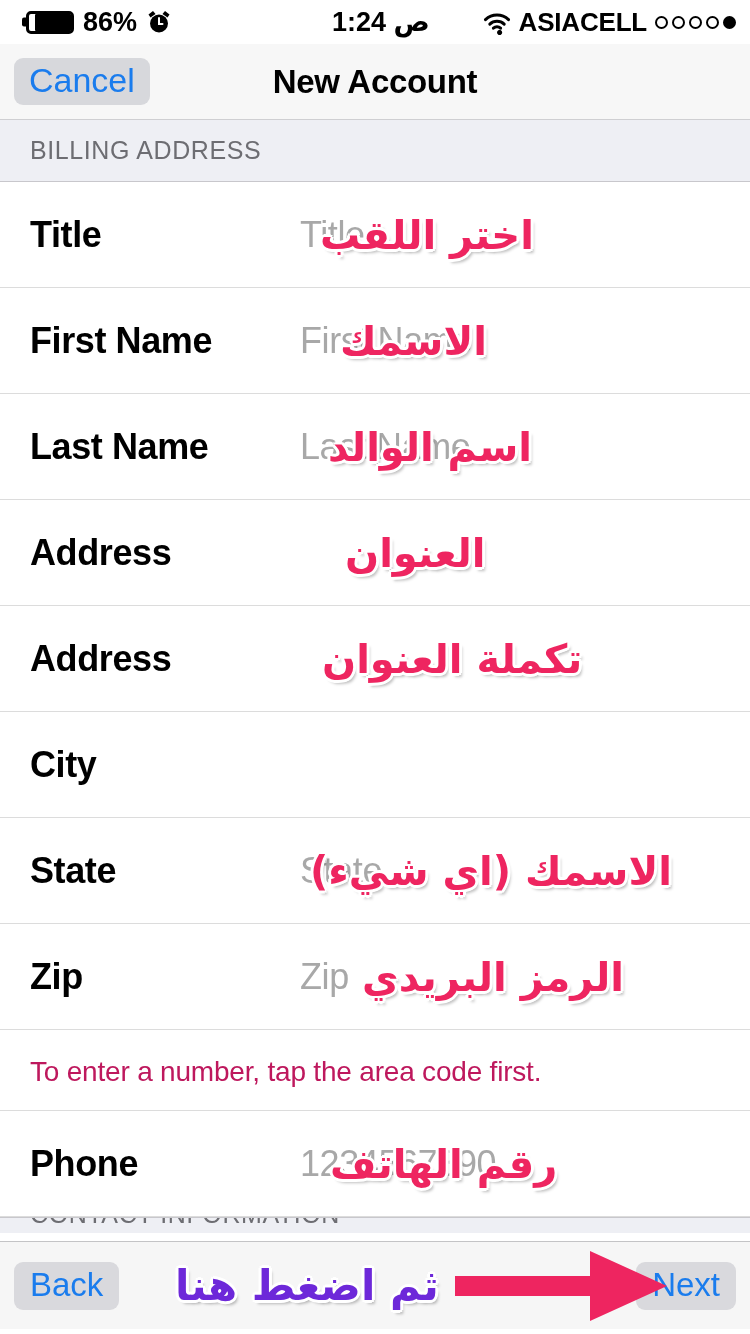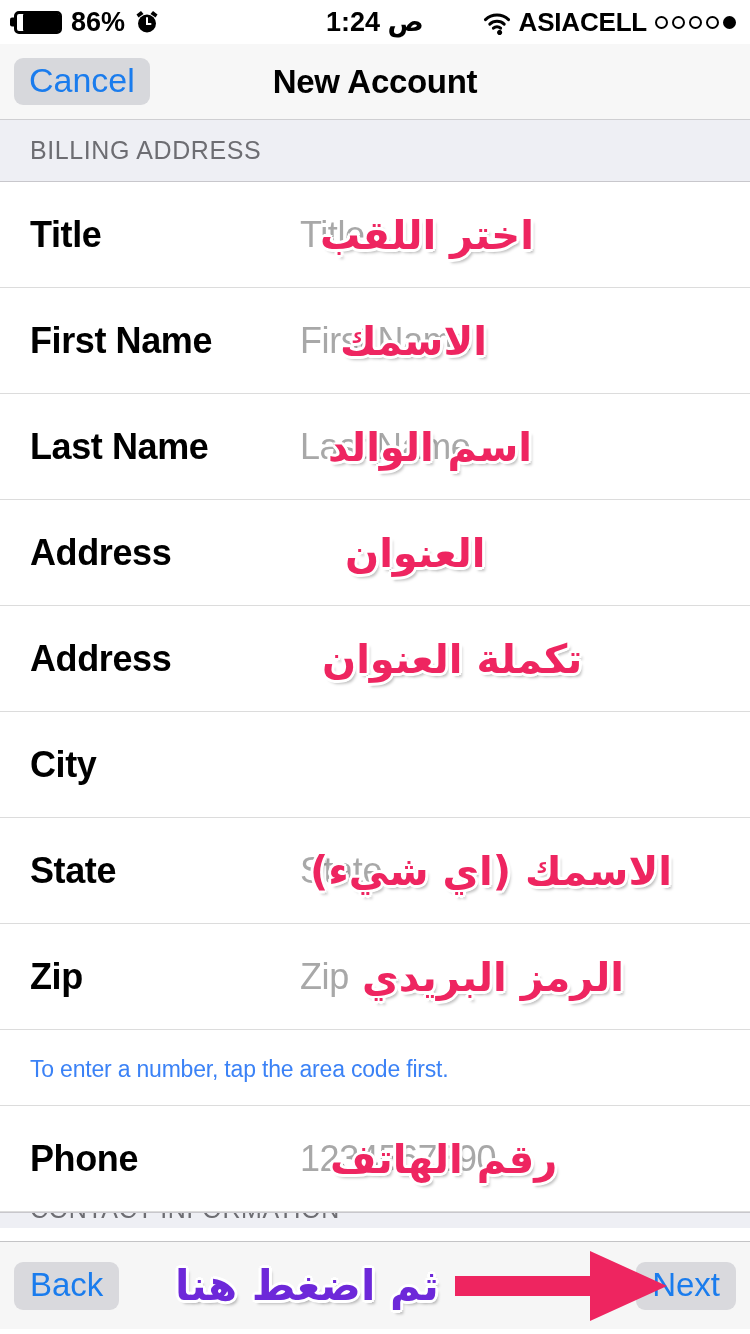--- a/index.html
+++ b/index.html
@@ -25,20 +25,21 @@
   .status-bar {
     position: relative;
     height: 44px;
     background: #ffffff;
     display: flex;
     align-items: center;
     padding: 0 14px;
     font-size: 27px;
     font-weight: bold;
     color: #000;
+    margin-left: 12px;
   }
   .status-left {
     display: flex;
     align-items: center;
     gap: 9px;
     flex: 1 1 0;
   }
   .status-center {
     position: absolute;
     left: 0; right: 0;
@@ -198,22 +199,22 @@
        0   -3px 0 #fff,  0    3px 0 #fff,
        3px  4px 3px rgba(0,0,0,0.25);
     z-index: 5;
     line-height: 1;
   }
 
   
   .footer-note {
     background: #ffffff;
     padding: 26px 30px 22px 30px;
-    font-size: 23px;
-    color: #3b82f6;
+    font-size: 28px;
+    color: #be185d;
     letter-spacing: -0.2px;
     border-bottom: 1px solid #dcdcdc;
   }
 
   
   .cut-header {
     background: #eeeff4;
     height: 16px;
     overflow: hidden;
     position: relative;

